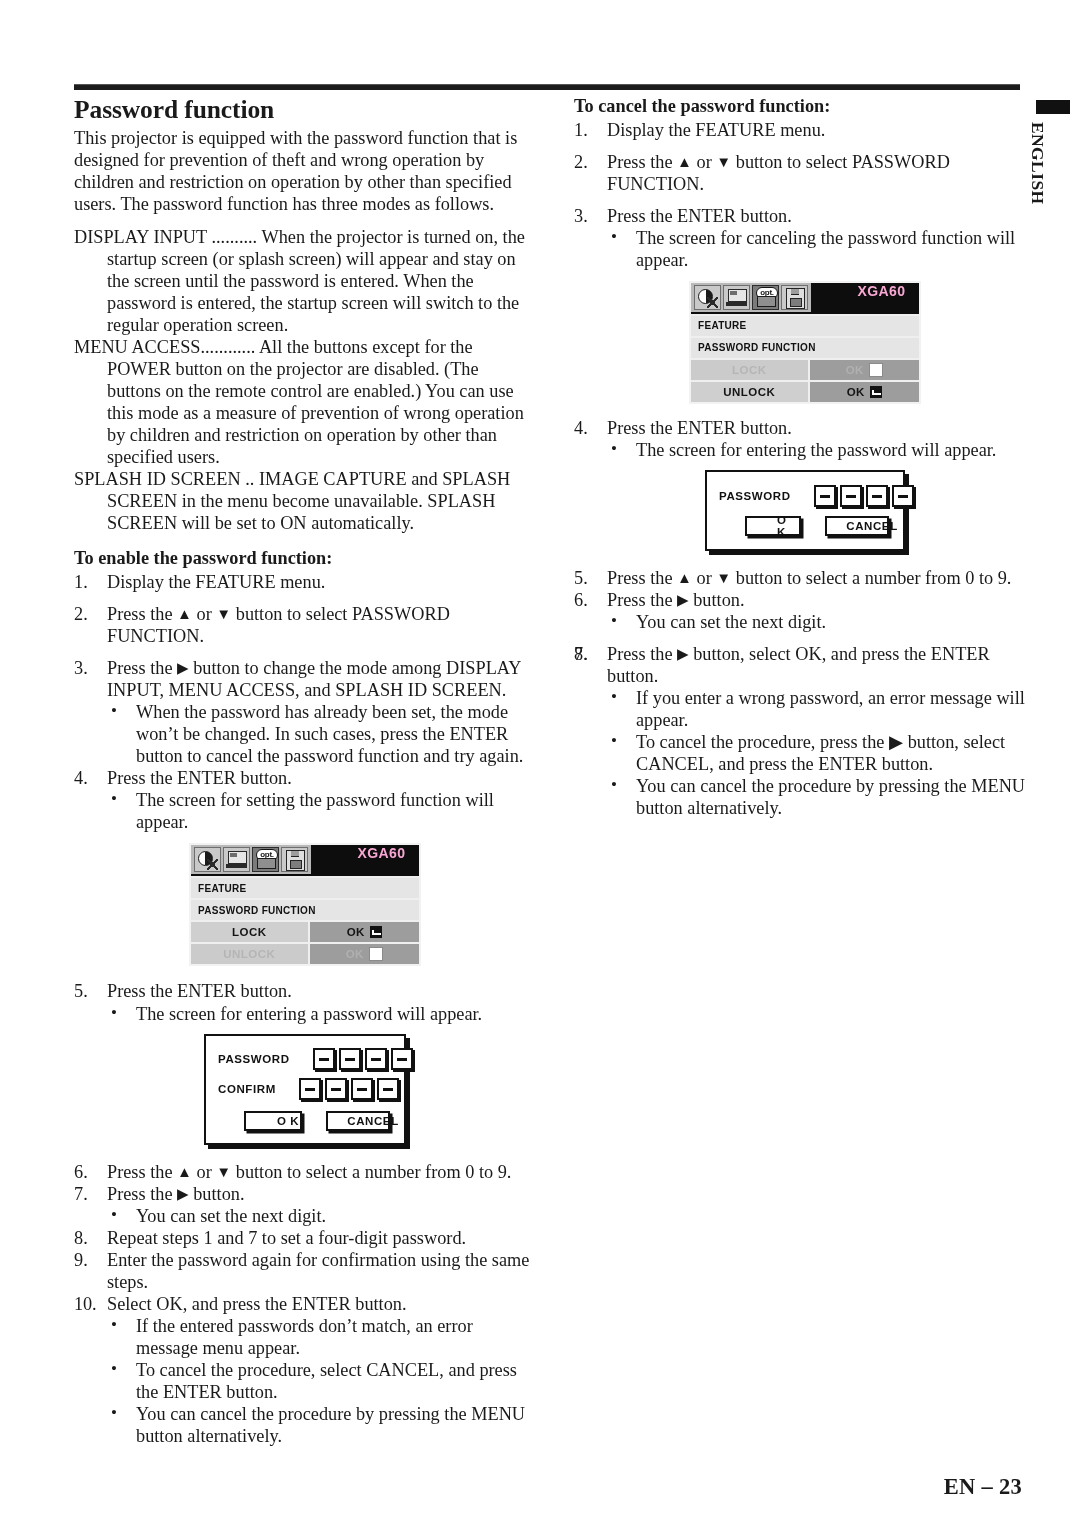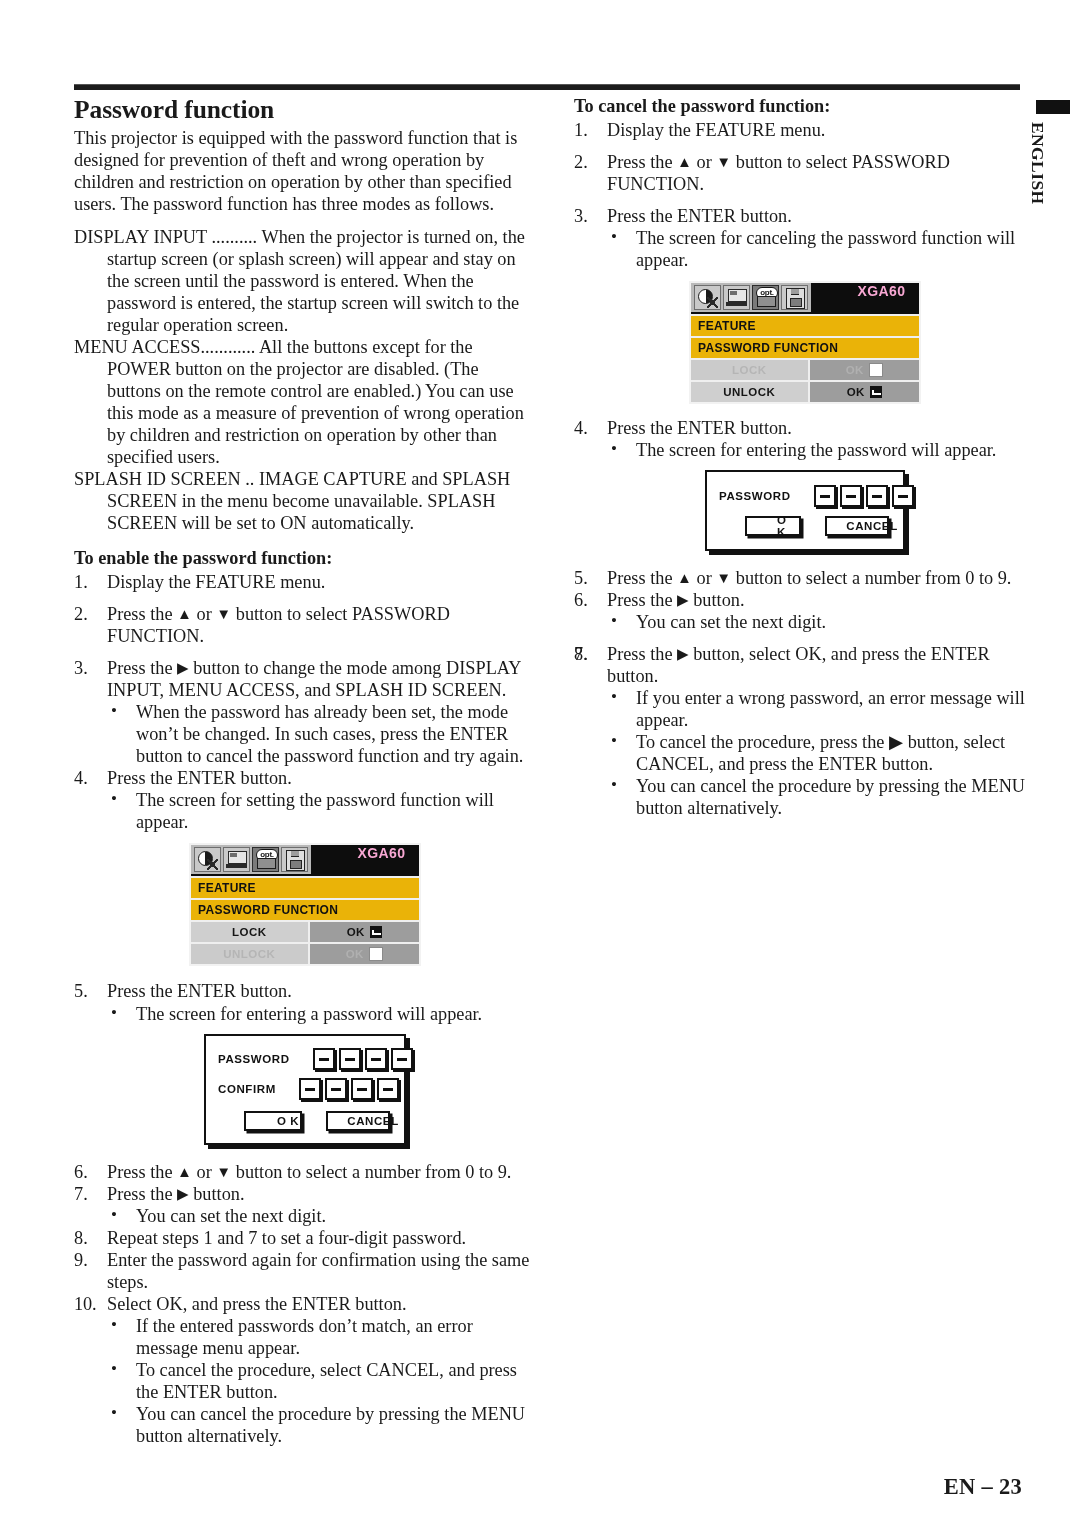--- a/index.html
+++ b/index.html
@@ -178,23 +178,23 @@
     color: #f9a8d4;
     font-size: 14px;
     font-weight: bold;
     letter-spacing: 0.4px;
     display: flex;
     align-items: center;
     justify-content: center;
   }
   .osd-row {
     height: 22px;
-    background: #eab308;
+    background: #e5e5e5;
     color: #111111;
-    font-size: 12px;
+    font-size: 10px;
     font-weight: bold;
     display: flex;
     align-items: center;
     padding-left: 7px;
     letter-spacing: 0.3px;
     border-top: 2px solid #efefef;
     box-sizing: border-box;
   }
   .osd-split {
     display: flex;

